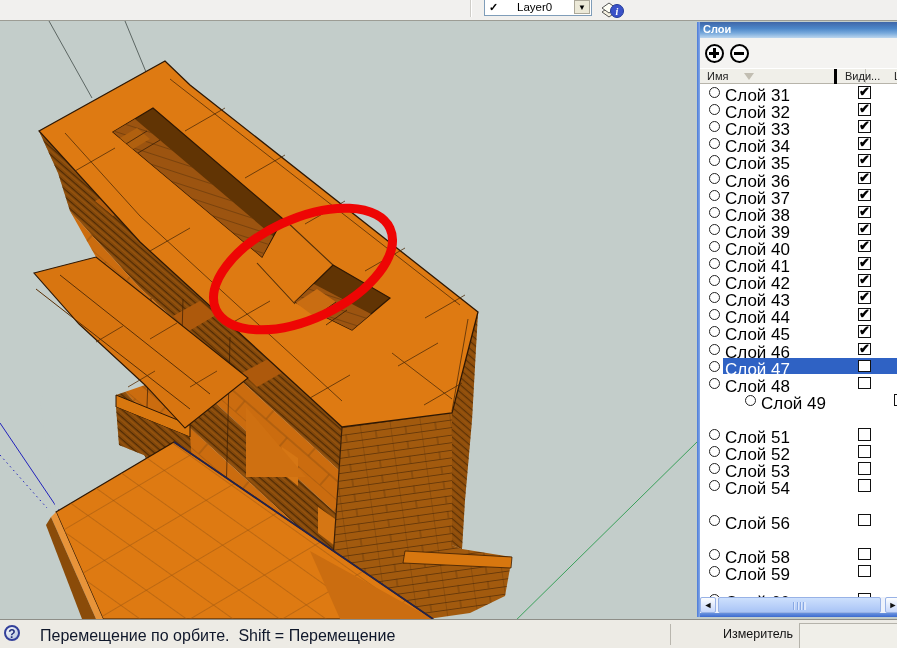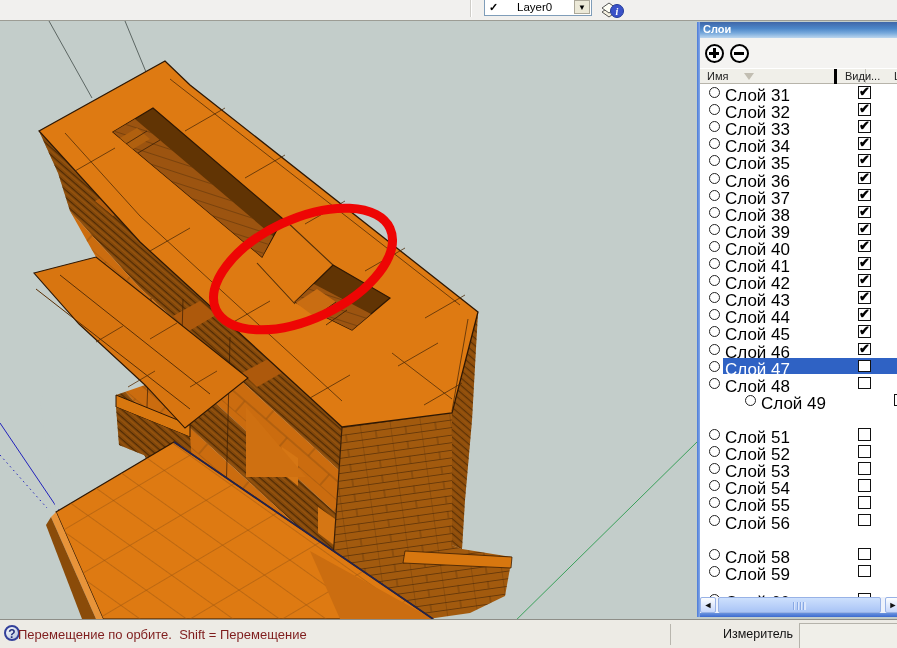--- a/index.html
+++ b/index.html
@@ -6,21 +6,21 @@
 #root { position:relative; width:897px; height:648px; }
 #toolbar { position:absolute; left:0; top:0; width:897px; height:21px; background:#f1f0ee; border-bottom:1px solid #9c9c94; }
 #tsep { position:absolute; left:470px; top:0; width:2px; height:17px; border-left:1px solid #cfcdc8; border-right:1px solid #fff; background:#a8a8a2; }
 #combo { position:absolute; left:484px; top:0; width:108px; height:16px; background:#fff; border:1px solid #7f9db9; border-top:none; }
 #combo .chk { position:absolute; left:4px; top:1px; font-size:11px; color:#000; }
 #combo .txt { position:absolute; left:24px; top:1px; font-size:11.5px; color:#000;padding-left:8px; }
 #combo .btn { position:absolute; right:1px; top:0px; width:16px; height:14px; background:#ece9d8; border:1px solid #aca899; font-size:8px; text-align:center; line-height:13px; color:#000; }
 #licon { position:absolute; left:600px; top:0px; width:28px; height:19px; }
 #statusbar { position:absolute; left:0; top:619px; width:897px; height:29px; background:#edebe5; border-top:1px solid #8e8e88; }
 #qicon { position:absolute; left:4px; top:5px; width:16px; height:16px; border:2px solid #33409a; border-radius:50%; color:#222e7a; font-weight:bold; font-size:12px; text-align:center; line-height:15px; background:linear-gradient(135deg,#f8fafc,#b9c6de); }
-#stext { position:absolute; left:18px; top:7px; font-size:13px; color:#7f1d1d; }
+#stext { position:absolute; left:40px; top:7px; font-size:16px; color:#0f172a; }
 #sdiv { position:absolute; left:670px; top:4px; width:1px; height:21px; background:#b9b6ae; }
 #mlabel { position:absolute; left:723px; top:7px; font-size:12.5px; color:#111; }
 #mfield { position:absolute; left:799px; top:3px; width:98px; height:26px; background:#f0efe9; border:1px solid #b5b3ab; border-right:none; }
 #panel { position:absolute; left:697px; top:22px; width:200px; height:595px; background:#f2f1ef; }
 #pborder { position:absolute; left:0; top:0; width:3px; height:595px; background:linear-gradient(90deg,#4a7ad8,#87aae8); }
 #ptitle { position:absolute; left:0px; top:0; width:200px; height:16px; background:linear-gradient(#3f66a8 0%,#4c86c8 40%,#79aadc 70%,#bcd6ee 100%); }
 #ptitle span { position:absolute; left:6px; top:1px; color:#fff; font-size:11px; font-weight:bold; }
 #pbtns { position:absolute; left:3px; top:16px; width:197px; height:30px; background:#f4f3f1; }
 .cbtn { position:absolute; top:6px; width:19px; height:19px; border:2.5px solid #000; border-radius:50%; background:#fdfdfd; }
 .cbtn i { position:absolute; background:#000; }
@@ -361,25 +361,20 @@
 <div class="lrow" style="top:376.2px;">
           <span class="radio"></span>
           <span class="lname">Слой 53</span>
           <span class="cb"></span>
         </div>
 <div class="lrow" style="top:393.3px;">
           <span class="radio"></span>
           <span class="lname">Слой 54</span>
           <span class="cb"></span>
         </div>
-<div class="lrow" style="top:410.4px;">
-          <span class="radio"></span>
-          <span class="lname">Слой 55</span>
-          <span class="cb"></span>
-        </div>
 <div class="lrow" style="top:427.5px;">
           <span class="radio"></span>
           <span class="lname">Слой 56</span>
           <span class="cb"></span>
         </div>
 <div class="lrow" style="top:461.7px;">
           <span class="radio"></span>
           <span class="lname">Слой 58</span>
           <span class="cb"></span>
         </div>

